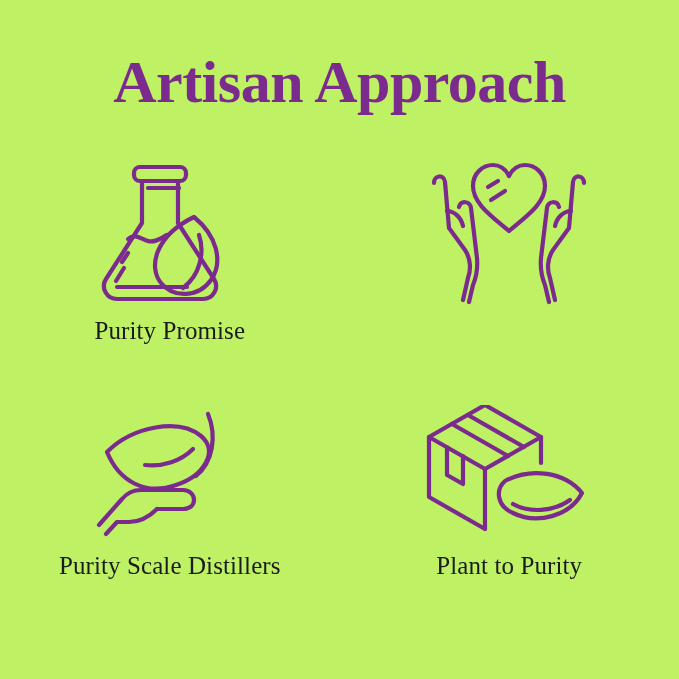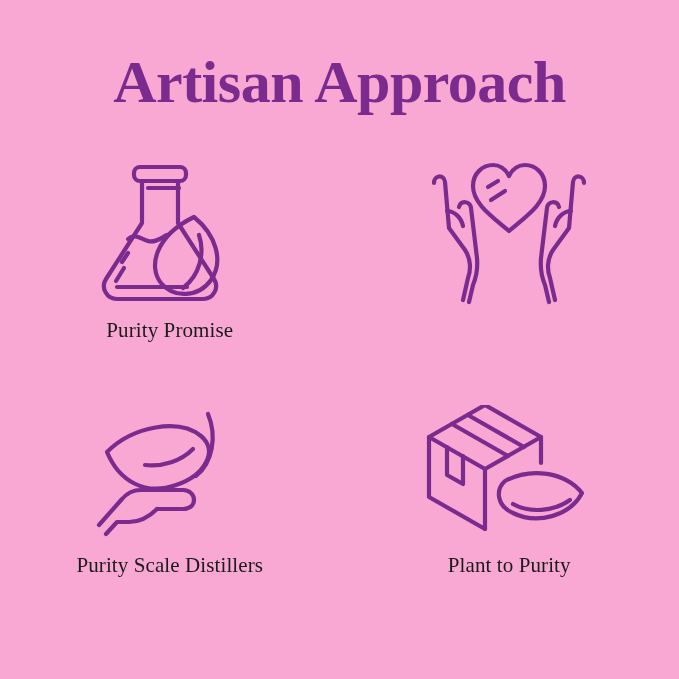--- a/index.html
+++ b/index.html
@@ -10,21 +10,21 @@
     width: 679px;
     height: 679px;
     background: #f8f7f6;
     font-family: "Liberation Serif", "DejaVu Serif", serif;
     overflow: hidden;
   }
   .page {
     position: relative;
     width: 679px;
     height: 679px;
-    background: #f9a8d4;
+    background: #bef264;
     box-sizing: border-box;
   }
   .page-title {
     position: absolute;
     top: 46px;
     left: 0;
     width: 679px;
     text-align: center;
     font-family: "Liberation Serif", "DejaVu Serif", serif;
     font-weight: bold;
@@ -57,21 +57,21 @@
     align-items: center;
     justify-content: center;
   }
   .cell-icon svg {
     display: block;
   }
   .cell-label {
     margin-top: 6px;
     text-align: center;
     font-family: "Liberation Serif", "DejaVu Serif", serif;
-    font-size: 21px;
+    font-size: 25px;
     line-height: 29px;
     color: #1b1b1b;
     white-space: pre-line;
     letter-spacing: 0.1px;
   }
   .row2 .cell-icon {
     height: 145px;
   }
 </style>
 </head>

